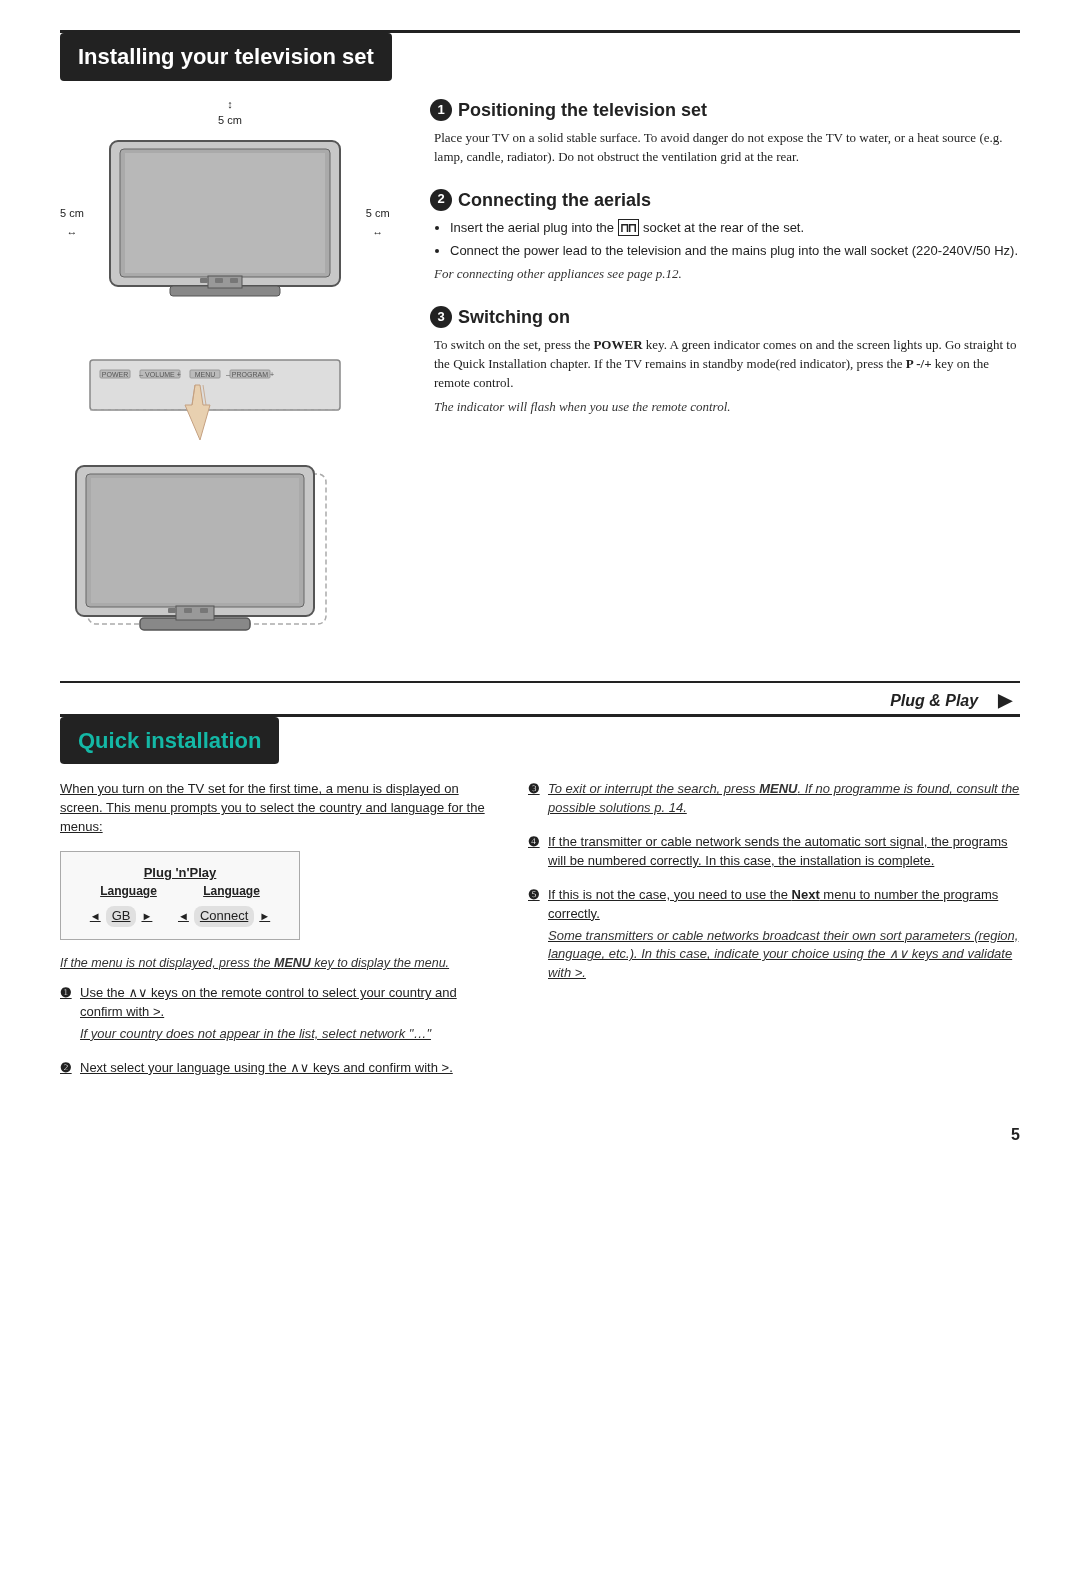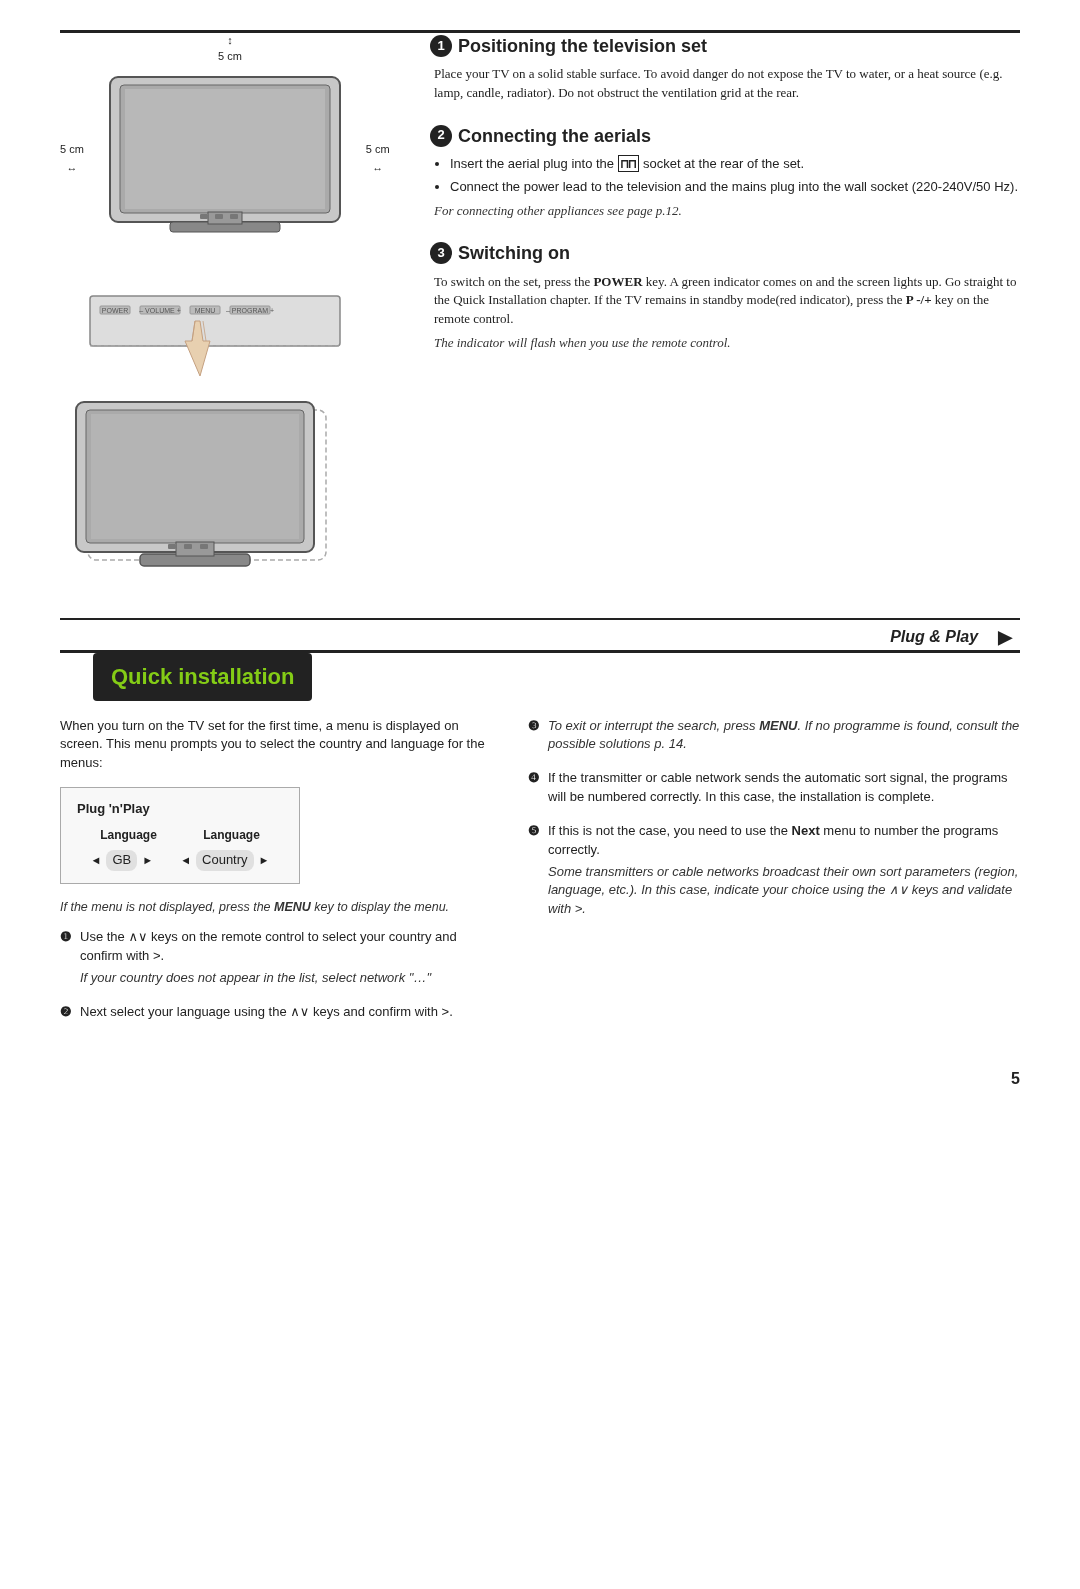--- a/index.html
+++ b/index.html
@@ -133,33 +133,33 @@
     }
 
     
     .quick-section {
       border-top: 3px solid #222;
       padding-top: 0;
     }
 
     .quick-header {
       background: #222;
-      color: #84cc16;
+      color: #14b8a6;
       font-size: 22px;
       font-weight: bold;
       padding: 8px 18px;
       border-radius: 4px;
       display: inline-block;
       margin-bottom: 16px;
-      margin-left: 33px;
     }
 
     .quick-content {
       display: flex;
       gap: 28px;
+      text-decoration: underline;
     }
 
     .quick-left {
       width: 440px;
       flex-shrink: 0;
     }
 
     .quick-right {
       flex: 1;
     }
@@ -169,22 +169,22 @@
       border: 1px solid #aaa;
       padding: 12px 16px;
       margin: 14px 0;
       background: #f8f8f8;
       width: 240px;
     }
 
     .menu-title {
       font-size: 13px;
       font-weight: bold;
-      text-align: left;
-      margin-bottom: 8px;
+      text-align: center;
+      margin-bottom: 0;
       color: #222;
     }
 
     .menu-row-header {
       display: flex;
       justify-content: space-around;
       font-size: 12px;
       font-weight: bold;
       margin-bottom: 6px;
     }
@@ -256,20 +256,21 @@
     
     .tv-container {
       position: relative;
       margin-bottom: 14px;
     }
   </style>
 </head>
 <body>
 
 <div class="installing-section">
+  <div class="installing-header">Installing your television set</div>
 
   <div class="installing-content">
 
     <div class="tv-diagrams">
 
       <div class="tv-container">
 
         <div style="display:flex; justify-content:center; margin-bottom:2px;">
           <span style="font-size:11px; display:flex; flex-direction:column; align-items:center;">
             <span>↕</span>
@@ -416,21 +417,21 @@
           <span>Language</span>
         </div>
         <div class="menu-row-values">
           <div class="menu-value">
             <span class="menu-arrow">◄</span>
             <span class="menu-highlight">GB</span>
             <span class="menu-arrow">►</span>
           </div>
           <div class="menu-value">
             <span class="menu-arrow">◄</span>
-            <span class="menu-highlight">Country</span>
+            <span class="menu-highlight">Connect</span>
             <span class="menu-arrow">►</span>
           </div>
         </div>
       </div>
 
       <p class="italic-note" style="margin-bottom:12px; font-size:12.5px;">If the menu is not displayed, press the <strong>MENU</strong> key to display the menu.</p>
 
       <div class="qi-item">
         <span class="qi-num">❶</span>
         <div class="qi-body">

